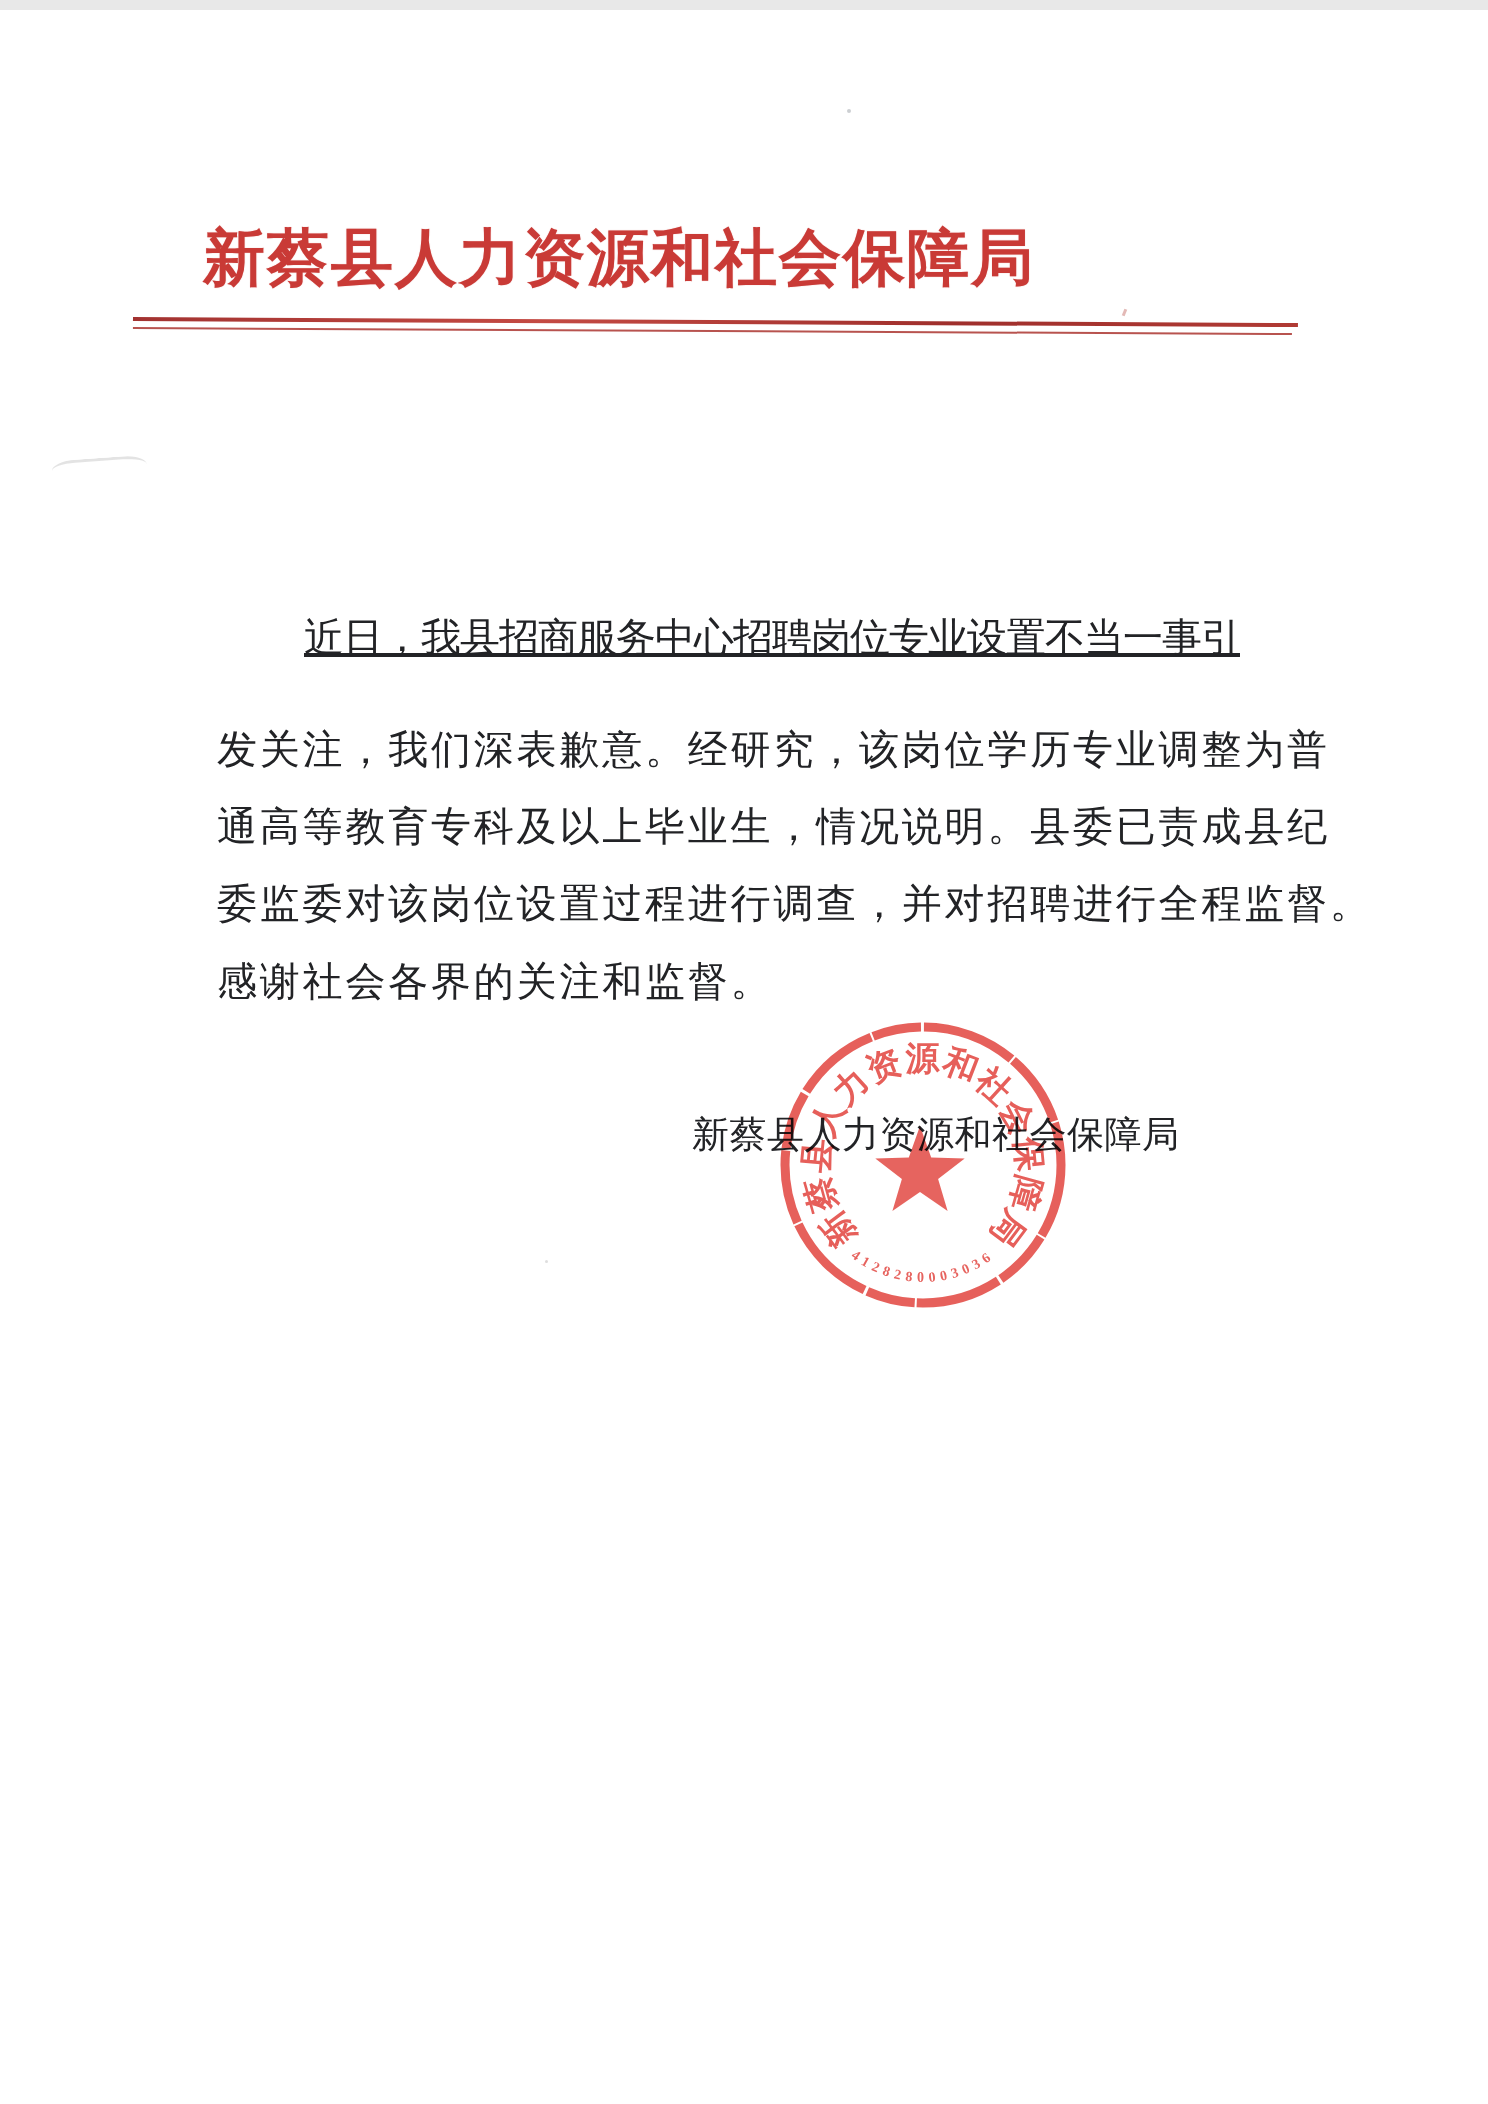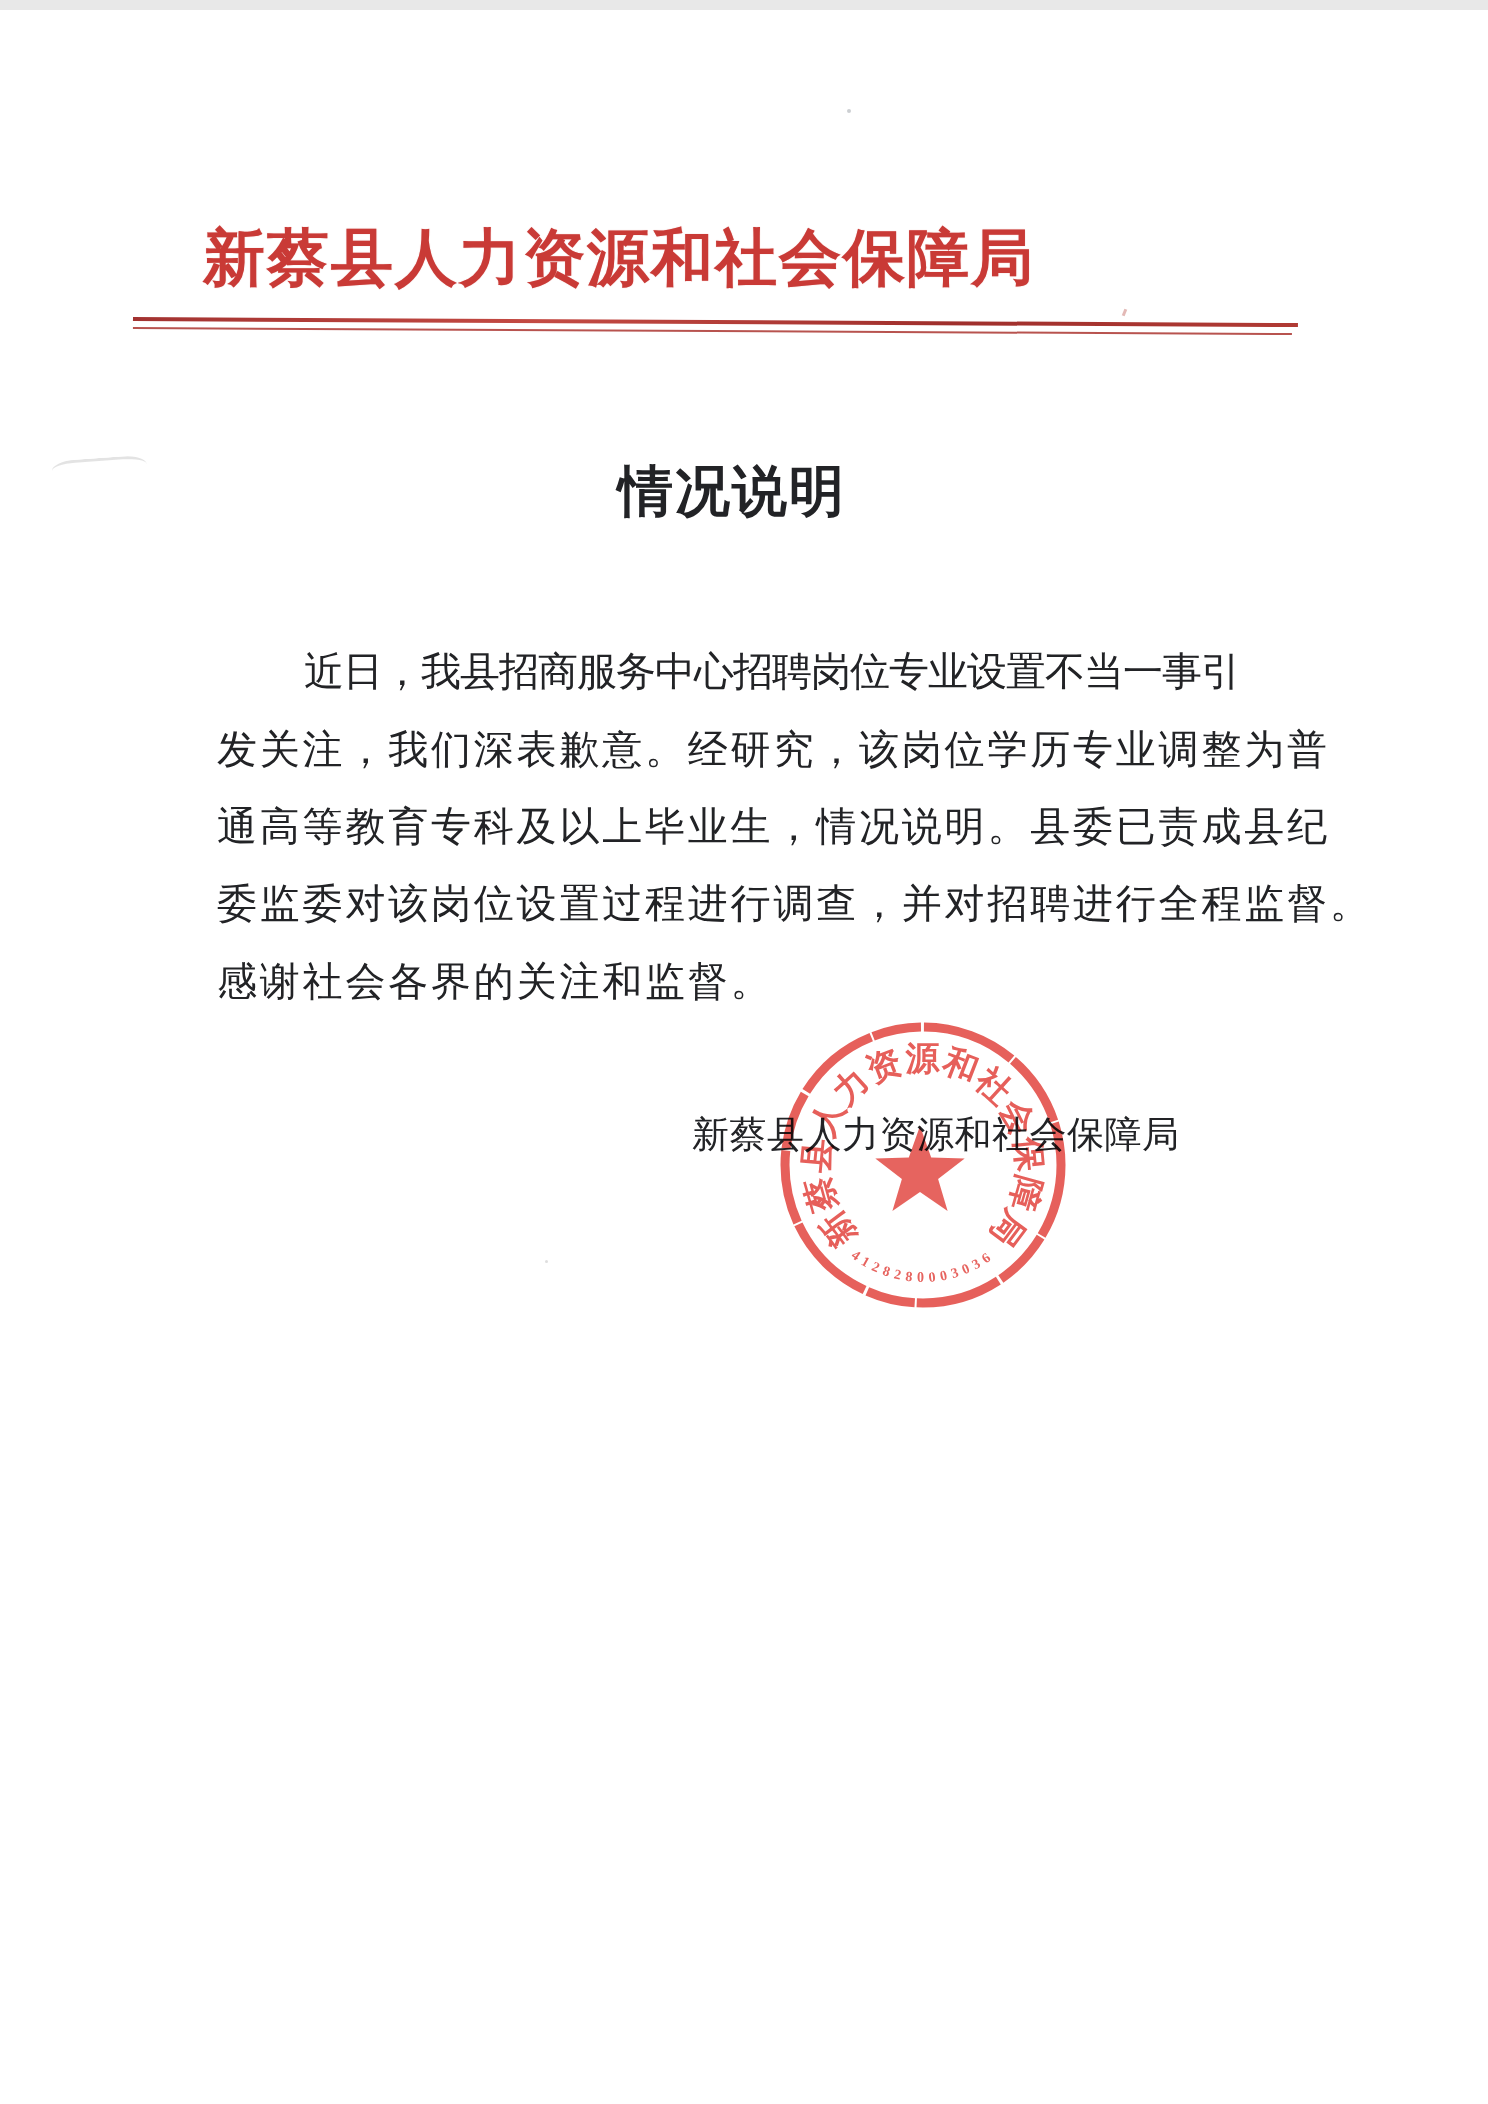--- a/index.html
+++ b/index.html
@@ -39,21 +39,21 @@
     color:var(--text-black,#222326);
     white-space:nowrap;
   }
   
   .body-line{
     position:absolute;
     font-size:40px;line-height:1.2;
     color:var(--text-black,#222326);
     white-space:nowrap;
   }
-  .bl-1{left:304px;top:638px;letter-spacing:-1px;}
+  .bl-1{left:304px;top:604px;letter-spacing:-1px;text-decoration:underline;}
   .bl-2{left:217px;top:716px;letter-spacing:2.8px;}
   .bl-3{left:217px;top:793px;letter-spacing:2.8px;}
   .bl-4{left:217px;top:870px;letter-spacing:2.8px;}
   .bl-5{left:217px;top:948px;letter-spacing:2.8px;}
   
   .signature-line{
     position:absolute;left:692px;top:1100px;
     font-size:37px;letter-spacing:.5px;
     color:var(--text-black,#222326);white-space:nowrap;
   }
@@ -98,21 +98,20 @@
 
 <div class="page">
 
   <div class="letterhead-title">新蔡县人力资源和社会保障局</div>
 
   <div class="rule-wrap">
     <span class="rule-top"></span>
     <span class="rule-bottom"></span>
   </div>
 
-  <div class="doc-title">情况说明</div>
 
   <div>
     <div class="body-line bl-1">近日，我县招商服务中心招聘岗位专业设置不当一事引</div>
     <div class="body-line bl-2">发关注，我们深表歉意。经研究，该岗位学历专业调整为普</div>
     <div class="body-line bl-3">通高等教育专科及以上毕业生，情况说明。县委已责成县纪</div>
     <div class="body-line bl-4">委监委对该岗位设置过程进行调查，并对招聘进行全程监督。</div>
     <div class="body-line bl-5">感谢社会各界的关注和监督。</div>
   </div>
 
   <div class="signature-line">新蔡县人力资源和社会保障局</div>

